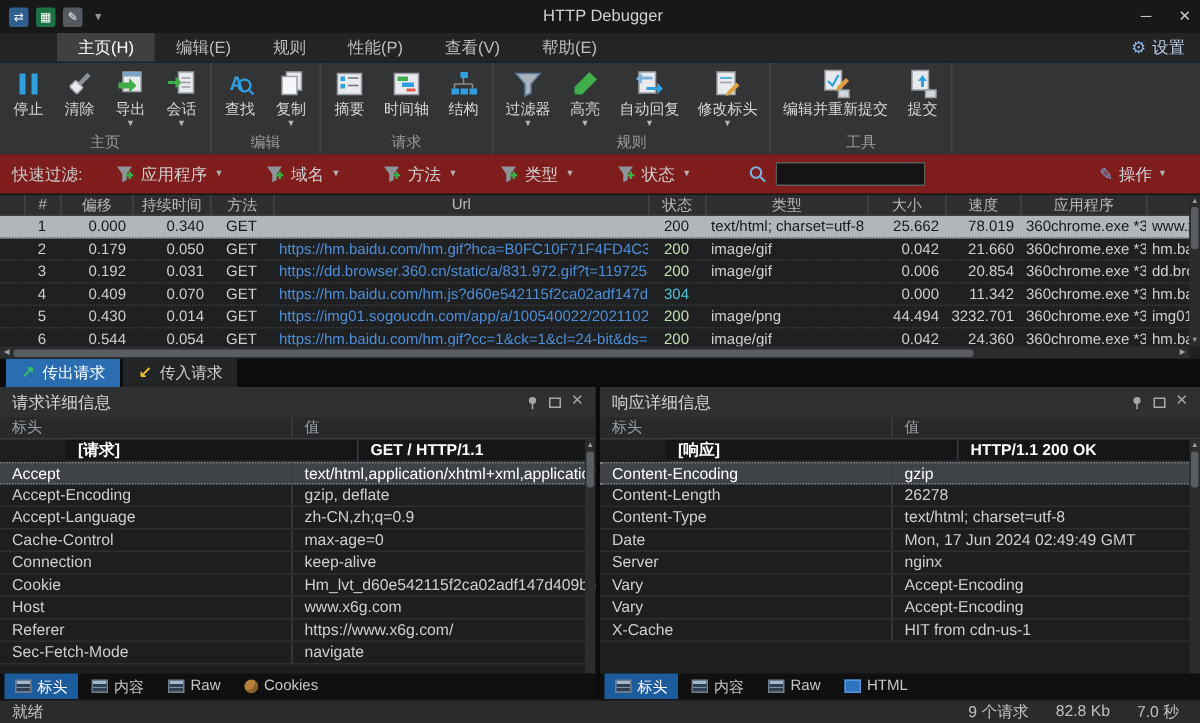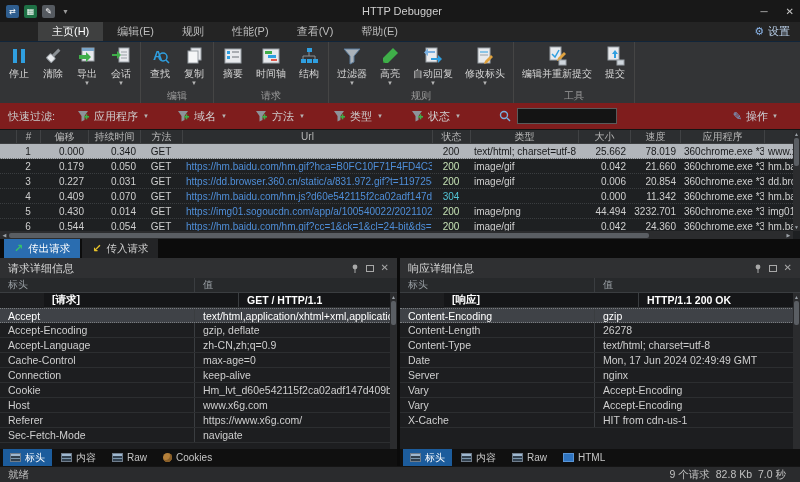--- a/index.html
+++ b/index.html
@@ -111,21 +111,21 @@
   .ptab { display:flex; align-items:center; gap:4px; padding:0 7px; font-size:10px; color:#c6c6c6; }
   .ptab.active { background:#1c5c9c; color:#fff; }
   .mt-ic { width:11px; height:9px; flex:none; border:1px solid #6f7d8c;
            background:linear-gradient(#9fb8d0 0 2px,#31404e 2px 4px,#7c97ad 4px 5px,#31404e 5px 7px,#7c97ad 7px 8px,#31404e 8px); }
   .cookie-ic { width:9px; height:9px; border-radius:50%; background:#b5803a; flex:none;
            box-shadow:inset -2px -2px 0 #8a5f28; }
   .html-ic { width:11px; height:9px; background:#2f74c0; flex:none; border:1px solid #5a95d6; }
 
   
   .statusbar { height:16px; background:#2a2b2d; border-top:1px solid #151515; display:flex; align-items:center; font-size:10.5px; color:#c0c0c0; padding:0 8px; flex:none;text-align:center; }
-  .sb-right { margin-left:auto; display:flex; gap:6px; padding-right:6px; }
+  .sb-right { margin-left:auto; display:flex; gap:18px; padding-right:6px; }
 </style>
 </head>
 <body>
 
 <div class="app">
 
   <div class="titlebar">
     <div class="tb-icons">
       <span class="tb-ic app-ic">⇄</span>
       <span class="tb-ic xls-ic">▦</span>
@@ -196,20 +196,21 @@
                 <line x1="10" y1="6" x2="16" y2="6" stroke="#9aa0a6"></line>
                 <line x1="10" y1="9" x2="16" y2="9" stroke="#9aa0a6"></line>
                 <line x1="10" y1="12" x2="16" y2="12" stroke="#9aa0a6"></line>
                 <polygon points="1,8 6,8 6,5 10,9 6,13 6,10 1,10" fill="#3fae49"></polygon>
               </svg>
             </span>
           <span class="lbl">会话</span>
             <span class="dd">▼</span>
         </div>
       </div>
+      <div class="rgname">主页</div>
     </div>
 
     <div class="rgroup">
       <div class="rbtns">
         <div class="rbtn">
           <span class="ric">
             <svg width="20" height="20">
                 <text x="3" y="14" font-size="13" fill="#2f9fe0" font-weight="bold">A</text>
                 <circle cx="13" cy="11" r="4" fill="none" stroke="#2f9fe0" stroke-width="1.5"></circle>
                 <line x1="16" y1="14" x2="19" y2="17" stroke="#2f9fe0" stroke-width="1.5"></line>
@@ -461,21 +462,21 @@
         <div class="gc cs st">200</div>
           <div class="gc ct">image/gif</div>
         <div class="gc cz">0.042</div>
           <div class="gc cv">21.660</div>
         <div class="gc ca">360chrome.exe *32</div>
           <div class="gc cx">hm.bai</div>
       </div>
       <div class="grow">
         <div class="gc cg"></div>
           <div class="gc cn">3</div>
-        <div class="gc co">0.227</div>
+        <div class="gc co">0.192</div>
           <div class="gc cd">0.031</div>
         <div class="gc cm">GET</div>
           <div class="gc cu url">https://dd.browser.360.cn/static/a/831.972.gif?t=119725863...</div>
         <div class="gc cs st">200</div>
           <div class="gc ct">image/gif</div>
         <div class="gc cz">0.006</div>
           <div class="gc cv">20.854</div>
         <div class="gc ca">360chrome.exe *32</div>
           <div class="gc cx">dd.bro</div>
       </div>

